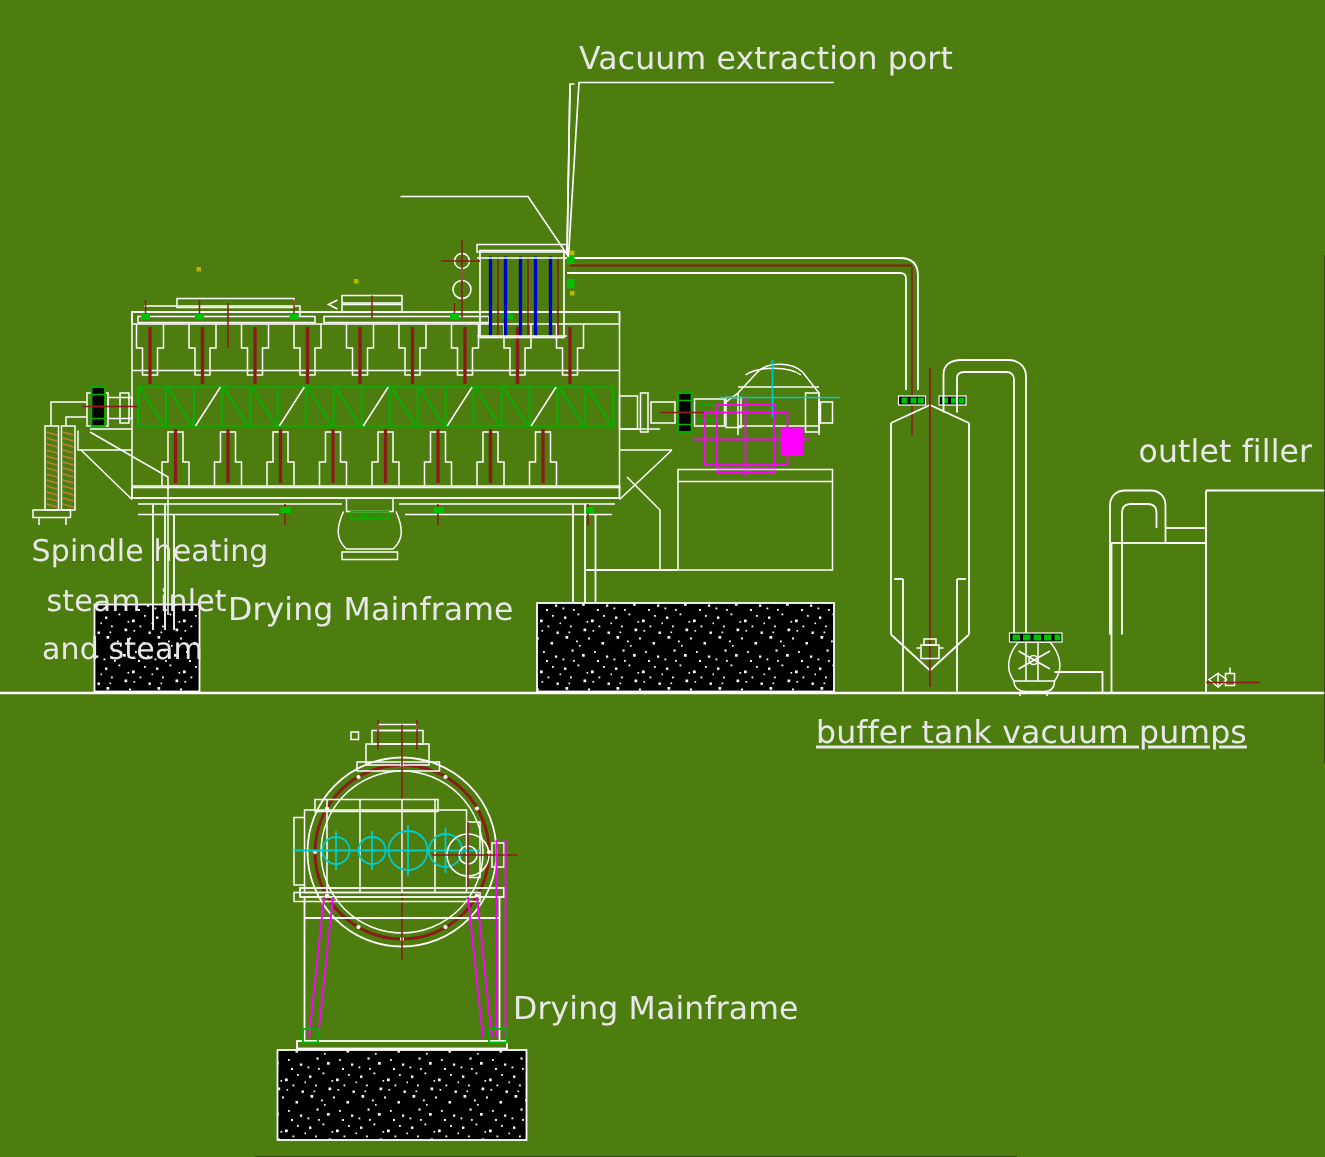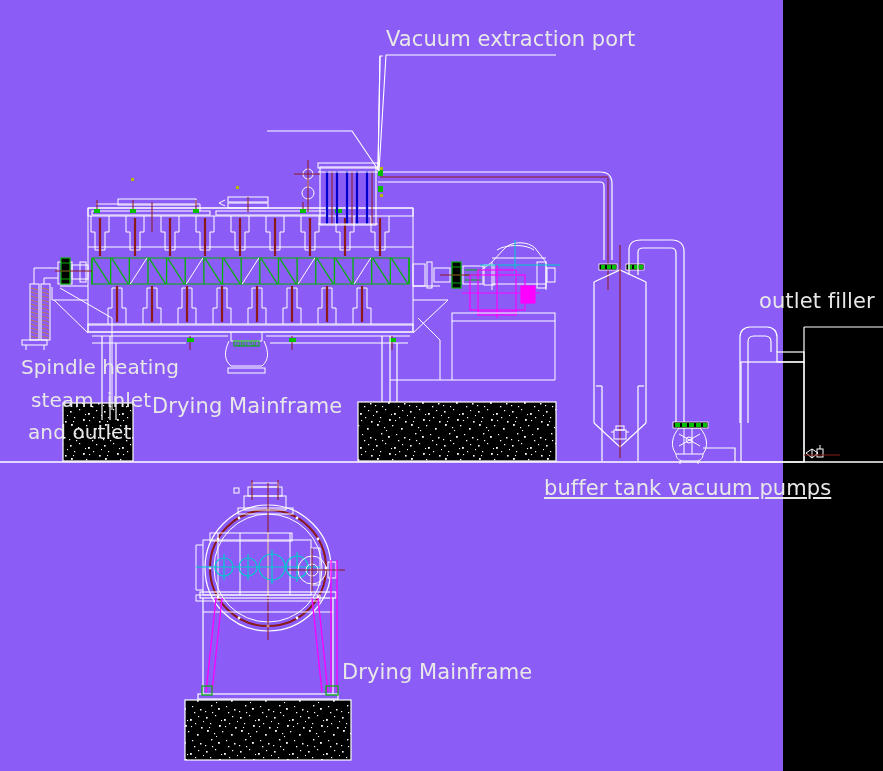--- a/index.html
+++ b/index.html
@@ -2,21 +2,21 @@
 <html><head>
 <meta charset="utf-8">
 <title>Vacuum Rake Dryer — Process Layout (CAD)</title>
 <style>
   html,body{margin:0;padding:0;background:#000;}
   body{
     width:883px;height:771px;overflow:hidden;
     font-family:"DejaVu Sans","Liberation Sans",sans-serif;
     background:#000;color:#fff;
   }
-  #stage{position:relative;width:783px;height:771px;background:#8b5cf6;}
+  #stage{position:relative;width:883px;height:771px;background:#4d7c0f;}
   svg#cad{position:absolute;left:0;top:0;width:883px;height:771px;display:block;}
   .lbl{
     position:absolute;white-space:pre;
     font-family:"DejaVu Sans","Liberation Sans",sans-serif;
     color:#e8e8e8;font-weight:400;line-height:1.22;
     letter-spacing:.1px;
   }
   .lbl-big{font-size:21px;}
   .lbl-med{font-size:20px;margin-left:16px;}
 </style>
@@ -567,21 +567,21 @@
 
     <rect x="185" y="700" width="166" height="60" fill="url(#concrete)" stroke="#ffffff" stroke-width="1.2"></rect>
   </g>
 
 </svg>
 
 <div class="lbl lbl-big" style="left:386px;top:27px;">Vacuum extraction port</div>
 
 <div class="lbl lbl-med" style="left:5px;top:355px;">Spindle heating</div>
 <div class="lbl lbl-med" style="left:15px;top:388px;">steam  inlet</div>
-<div class="lbl lbl-med" style="left:12px;top:420px;">and outlet</div>
+<div class="lbl lbl-med" style="left:12px;top:420px;">and steam</div>
 
 <div class="lbl lbl-big" style="left:152px;top:394px;">Drying Mainframe</div>
 
 <div class="lbl lbl-big" style="left:759px;top:289px;">outlet filler</div>
 
 <div class="lbl lbl-big" style="left:544px;top:476px;text-decoration:underline;">buffer tank vacuum pumps</div>
 
 <div class="lbl lbl-big" style="left:342px;top:660px;">Drying Mainframe</div>
 
 </div>

